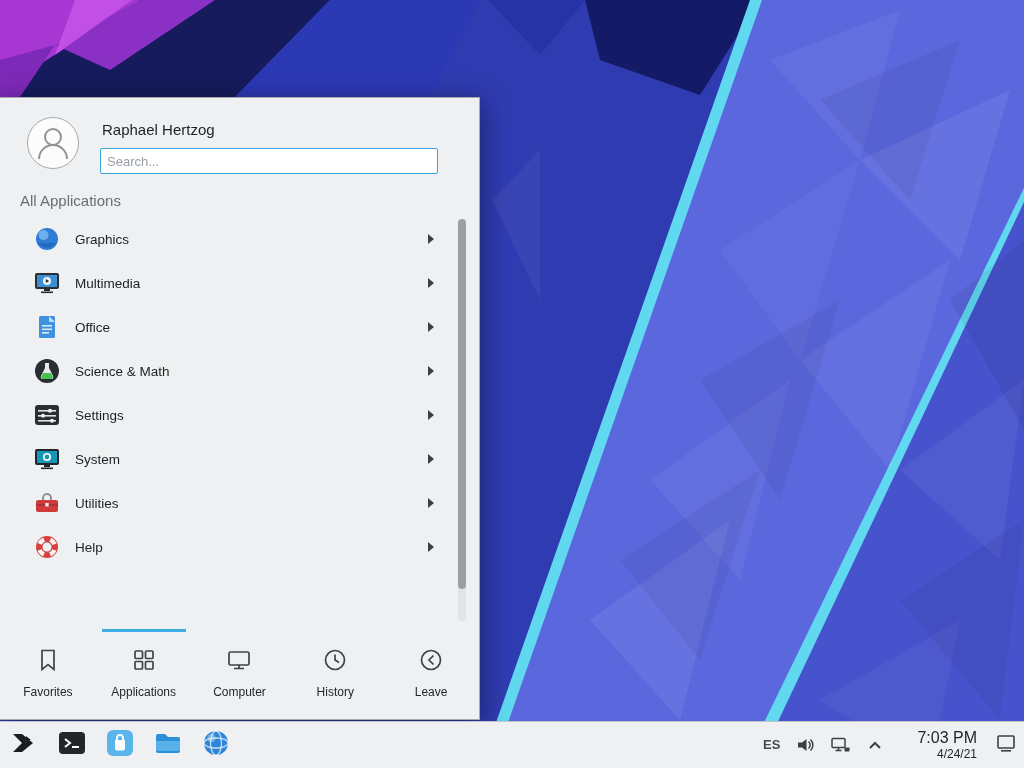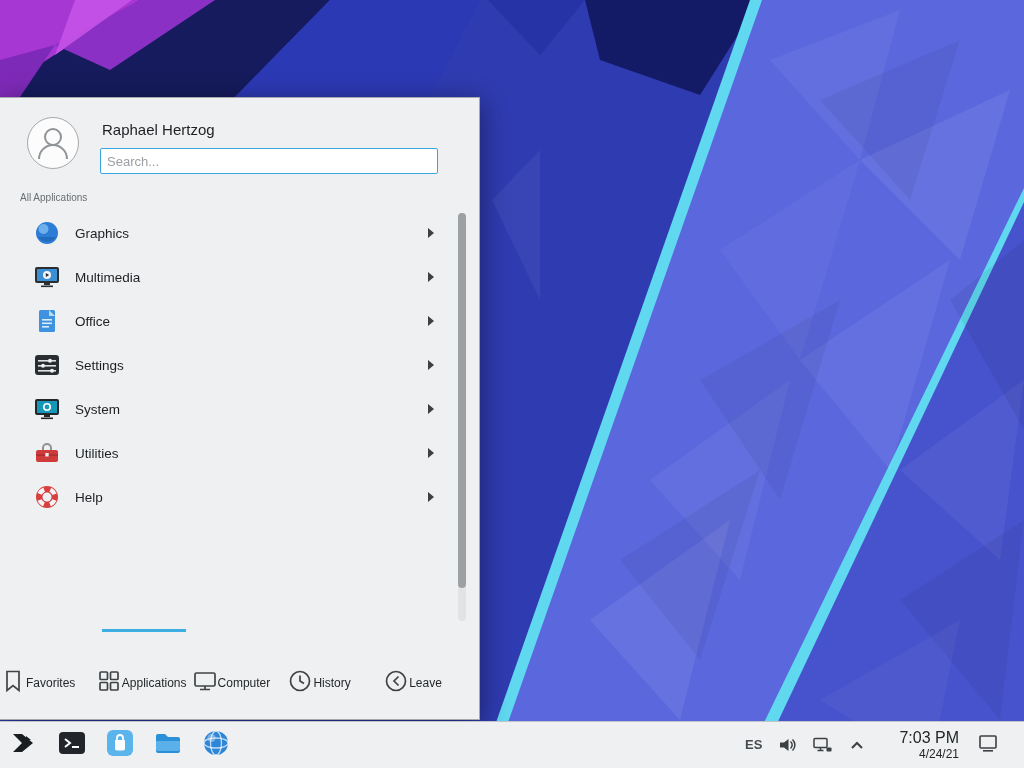--- a/index.html
+++ b/index.html
@@ -14,42 +14,42 @@
         box-shadow:0 6px 26px rgba(0,0,0,.45);display:flex;flex-direction:column;
         z-index:3;box-sizing:border-box;}
   .menu-header{display:flex;align-items:flex-start;gap:20px;padding:18px 20px 8px 26px;justify-content:center;}
   .avatar{width:54px;height:54px;flex:none;}
   .header-right{flex:1;padding-right:10px;min-width:0;}
   .user-name{font-size:15px;color:#1d2023;margin:5px 0 10px 2px;}
   .search-input{width:338px;height:26px;border:1px solid #39a6e0;border-radius:2px;
         background:#fff;font-size:13px;padding:0 6px;color:#232629;outline:none;
         box-sizing:border-box;font-family:inherit;}
   .search-input::placeholder{color:#9aa0a5;}
-  .section-label{font-size:10px;color:#68707
+  .section-label{font-size:15px;color:#68707
   5;padding:10px 20px 6px;color:#686f74;}
   .list{position:relative;flex:1;padding:2px 34px 0 22px;overflow:hidden;}
   .item{height:42px;display:flex;align-items:center;gap:13px;padding:0 9px;
         border:1px solid transparent;border-radius:2px;cursor:default;}
   .item.selected{background:#c3ddf1;border-color:#3daee2;}
   .cat-icon{width:30px;height:30px;flex:none;display:flex;}
   .cat-label{font-size:13.5px;color:#1d2023;}
   .arrow{margin-left:auto;display:flex;}
   .scrollbar{position:absolute;right:13px;top:4px;bottom:10px;width:8px;
         border-radius:4px;background:#e2e3e4;}
   .scroll-thumb{position:absolute;top:0;left:0;width:8px;height:92%;
         border-radius:4px;background:#9da0a3;}
   .tabbar{position:relative;height:88px;display:flex;flex:none;}
   .tab-indicator{position:absolute;top:-2px;left:102px;width:84px;height:3px;background:#3daee2;}
-  .tab{flex:1;display:flex;flex-direction:row;align-items:center;padding-top:16px;cursor:default;}
+  .tab{flex:1;display:flex;flex-direction:column;align-items:center;padding-top:16px;gap:8px;cursor:default;}
   .tab-label{font-size:12px;color:#24282b;}
 
   
   .taskbar{position:absolute;bottom:0;left:0;width:1024px;height:47px;background:#eff0f1;
         border-top:1px solid #c2c5c7;display:flex;align-items:center;gap:16px;
-        padding:0 24px 0 8px;z-index:4;box-sizing:border-box;}
+        padding:0 6px 0 8px;z-index:4;box-sizing:border-box;}
   .launcher{width:32px;height:32px;display:flex;align-items:center;justify-content:center;}
   .tray{margin-left:auto;display:flex;align-items:center;gap:15px;}
   .kbd-layout{font-size:13px;font-weight:bold;color:#444a4f;}
   .tray-icon{display:flex;align-items:center;}
   .clock{text-align:right;line-height:1.2;color:#232629;margin-left:18px;}
   .clock-time{font-size:16px;}
   .clock-date{font-size:12px;}
   .show-desktop{margin-left:2px;display:flex;align-items:center;}
 </style>
 </head>
@@ -166,20 +166,35 @@
           </svg>
         </span>
         <span class="cat-label">Office</span>
         <span class="arrow">
           <svg width="8" height="10" viewBox="0 0 8 10">
               <polygon points="1,0 7,5 1,10" fill="#3c4043"></polygon>
             </svg>
         </span>
       </div>
 
+      <div class="item">
+        <span class="cat-icon">
+          <svg width="30" height="30" viewBox="0 0 30 30">
+            <circle cx="15" cy="15" r="12" fill="#2a2e33"></circle>
+            <path d="M13,7 h4 v5 l4,8 a2,2 0 0 1 -2,3 h-8 a2,2 0 0 1 -2,-3 l4,-8 z" fill="#e8eaec"></path>
+            <path d="M11.2,17 h7.6 l1.8,3.6 a1.6,1.6 0 0 1 -1.5,2.4 h-8.2 a1.6,1.6 0 0 1 -1.5,-2.4 z" fill="#46c24e"></path>
+          </svg>
+        </span>
+        <span class="cat-label">Science &amp; Math</span>
+        <span class="arrow">
+          <svg width="8" height="10" viewBox="0 0 8 10">
+              <polygon points="1,0 7,5 1,10" fill="#3c4043"></polygon>
+            </svg>
+        </span>
+      </div>
 
       <div class="item">
         <span class="cat-icon">
           <svg width="30" height="30" viewBox="0 0 30 30">
             <rect x="3" y="5" width="24" height="20" rx="3" fill="#2a2e33"></rect>
             <rect x="6" y="10" width="18" height="1.6" fill="#dfe1e3"></rect>
             <rect x="6" y="15" width="18" height="1.6" fill="#dfe1e3"></rect>
             <rect x="6" y="20" width="18" height="1.6" fill="#dfe1e3"></rect>
             <circle cx="18" cy="10.8" r="2" fill="#eff0f1"></circle>
             <circle cx="11" cy="15.8" r="2" fill="#eff0f1"></circle>

